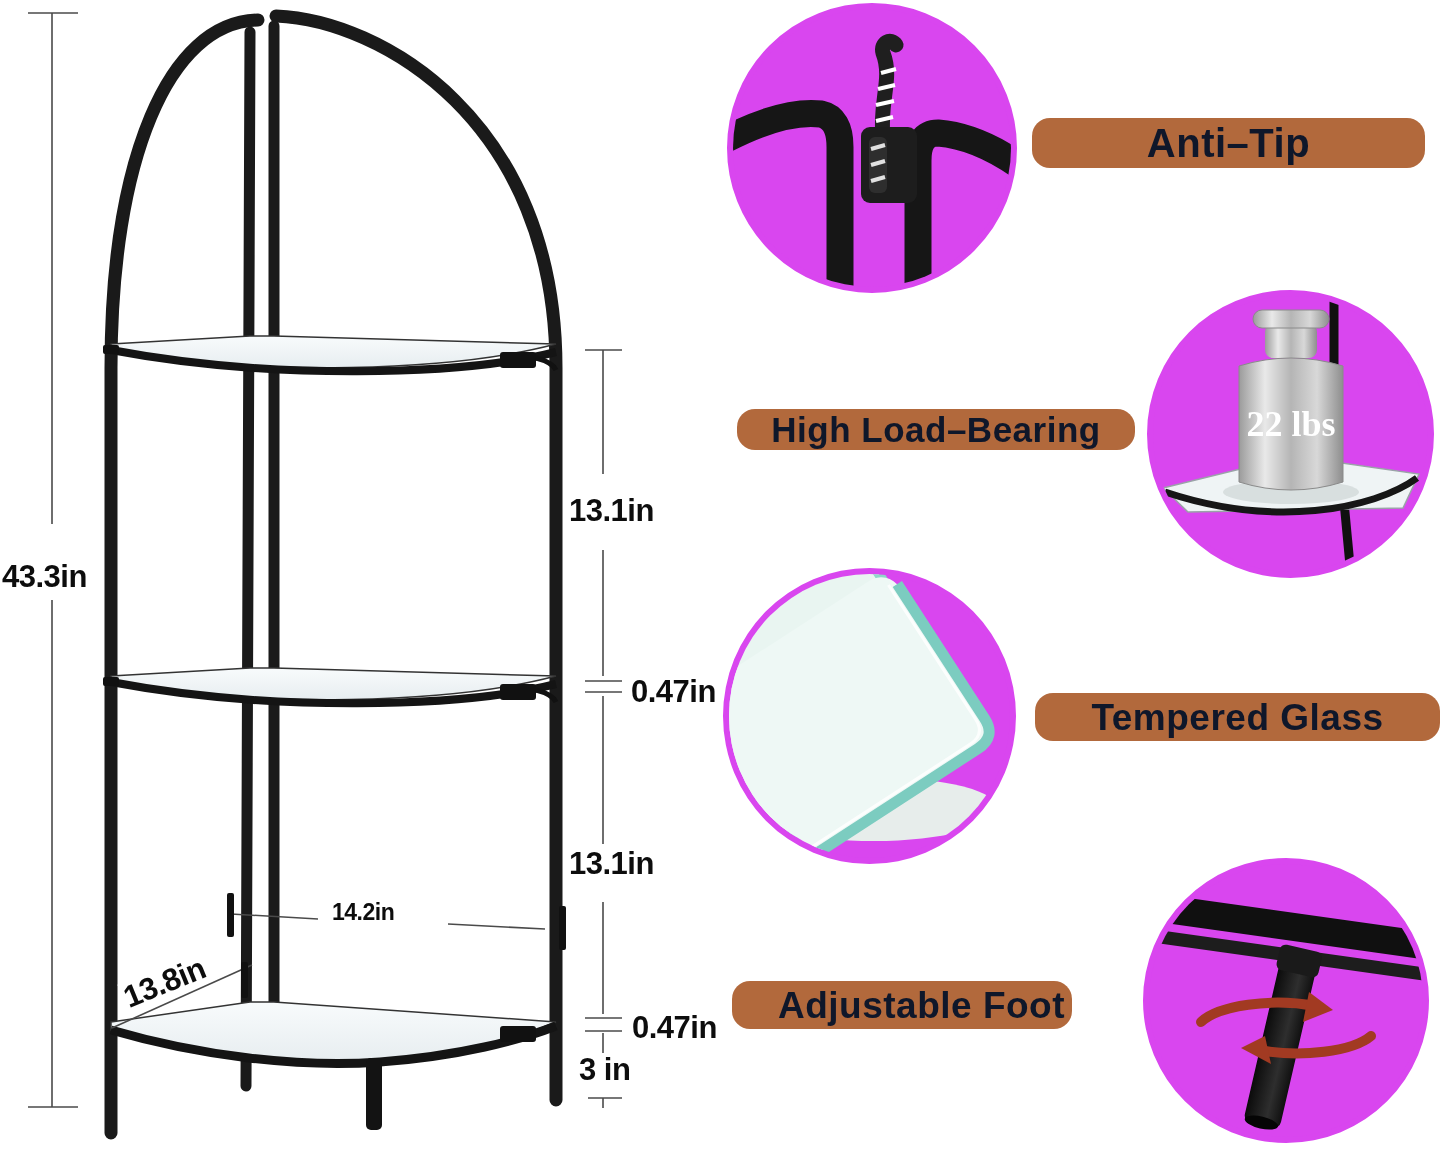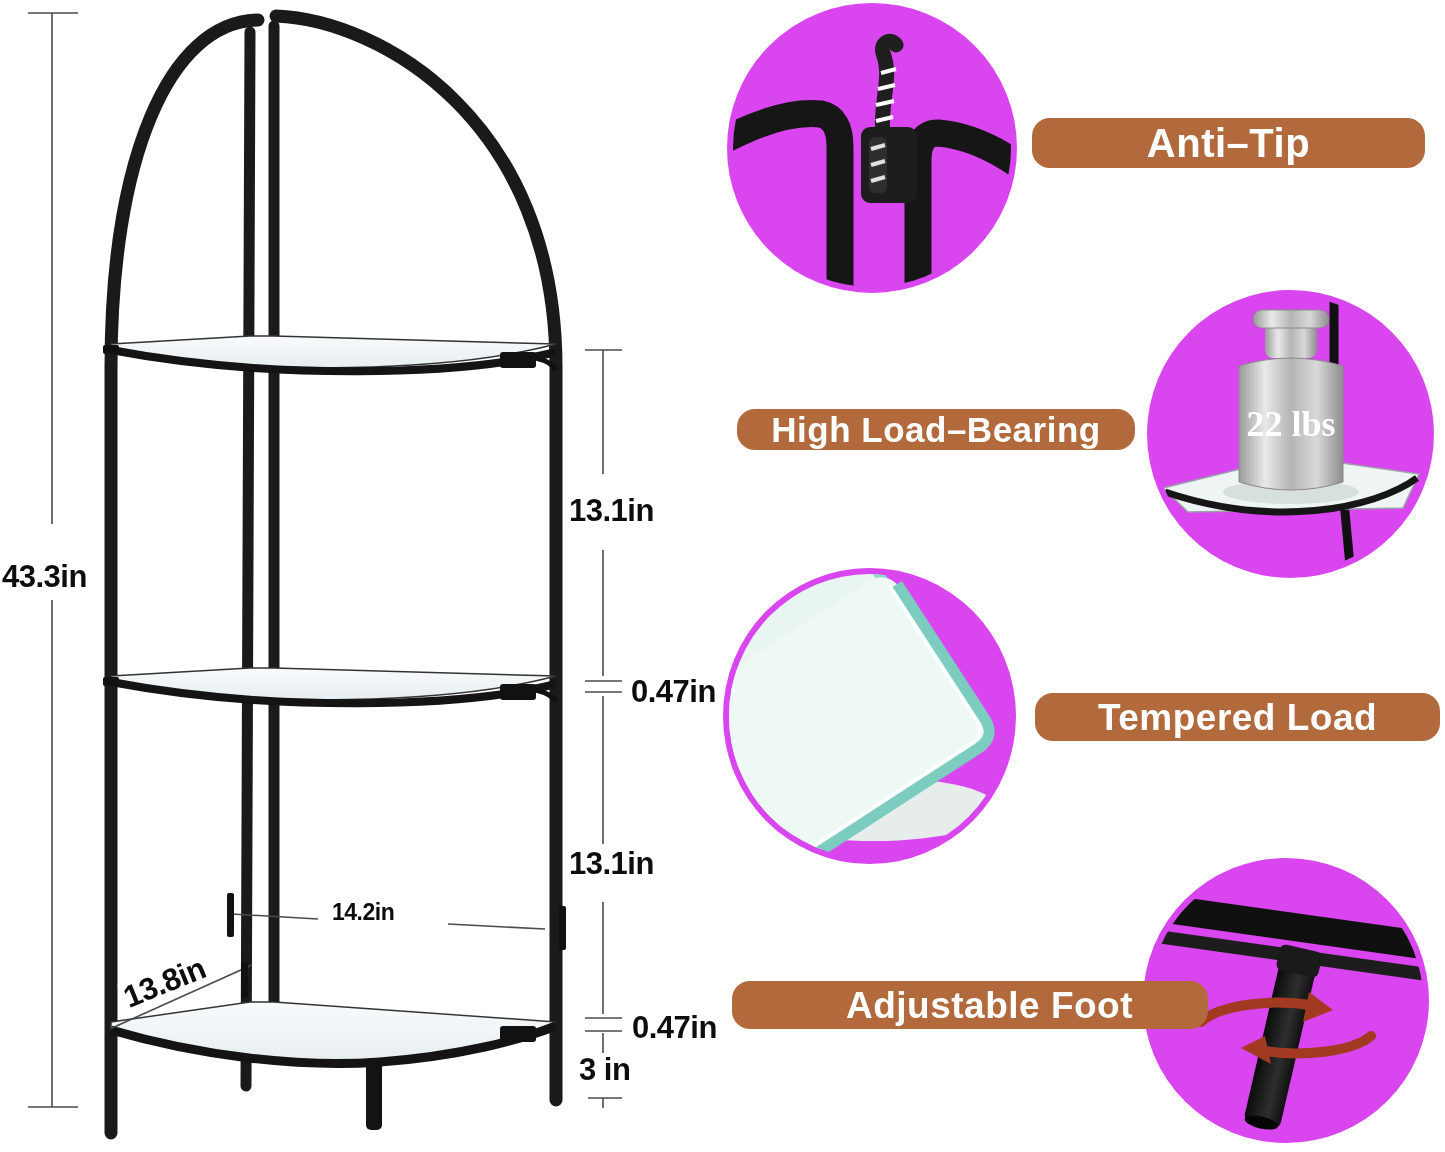--- a/index.html
+++ b/index.html
@@ -11,28 +11,28 @@
     position:absolute;font-weight:700;color:#0d0d0d;font-size:31px;
     letter-spacing:-0.5px;white-space:nowrap;line-height:1;background:#fff;padding:0 2px;
   }
   .dim-label.rotated{transform:rotate(-22deg);}
   .callout-circle{
     position:absolute;border-radius:50%;border:6px solid #d946ef;background:#d946ef;
     overflow:hidden;box-sizing:border-box;
   }
   .callout-circle svg{display:block;}
   .callout-label{
-    position:absolute;background:#b2693c;color:#ffffff;font-weight:700;
+    position:absolute;background:#b2693c;color:#0f172a;font-weight:700;
     display:flex;align-items:center;justify-content:center;border-radius:18px;
     white-space:nowrap;letter-spacing:0.5px;line-height:1;box-sizing:border-box;
   }
   #label-anti-tip{left:1032px;top:118px;width:393px;height:50px;font-size:40px;}
   #label-load{left:737px;top:409px;width:398px;height:41px;font-size:35px;}
   #label-glass{left:1035px;top:693px;width:405px;height:48px;font-size:37px;}
-  #label-foot{left:732px;top:981px;width:476px;height:48px;font-size:37px;padding-left:39px;}
+  #label-foot{left:732px;top:981px;width:340px;height:48px;font-size:37px;padding-left:39px;}
   #circle-anti-tip{left:727px;top:3px;width:290px;height:290px;}
   #circle-load{left:1147px;top:290px;width:287px;height:288px;}
   #circle-glass{left:723px;top:568px;width:293px;height:296px;}
   #circle-foot{left:1143px;top:858px;width:286px;height:285px;}
   #dim-total{left:0px;top:561px;}
   #dim-gap-top{left:567px;top:495px;}
   #dim-thick-mid{left:629px;top:676px;}
   #dim-gap-bottom{left:567px;top:848px;}
   #dim-width{left:330px;top:901px;font-size:23px;}
   #dim-depth{left:120px;top:967px;}
@@ -189,21 +189,21 @@
         </g>
 
         <g transform="translate(18,40)">
           <rect x="-40" y="-10" width="262" height="200" rx="22" fill="#eef8f5"></rect>
           <path d="M 222 8 L 222 168 Q 222 190 200 190 L -30 190" fill="none" stroke="#7cccc0" stroke-width="11"></path>
           <path d="M 214 4 L 214 164 Q 214 182 196 182 L -30 182" fill="none" stroke="#ffffff" stroke-width="3" opacity="0.8"></path>
         </g>
       </g>
     </svg>
   </div>
-  <div class="callout-label" id="label-glass">Tempered Load</div>
+  <div class="callout-label" id="label-glass">Tempered Glass</div>
 
   <div class="callout-circle" id="circle-foot">
     <svg width="274" height="273" viewBox="0 0 274 273">
       <defs>
         <linearGradient id="footGrad" x1="0" y1="0" x2="1" y2="0">
           <stop offset="0" stop-color="#0b0b0b"></stop>
           <stop offset="0.6" stop-color="#2e2e2e"></stop>
           <stop offset="1" stop-color="#101010"></stop>
         </linearGradient>
       </defs>

